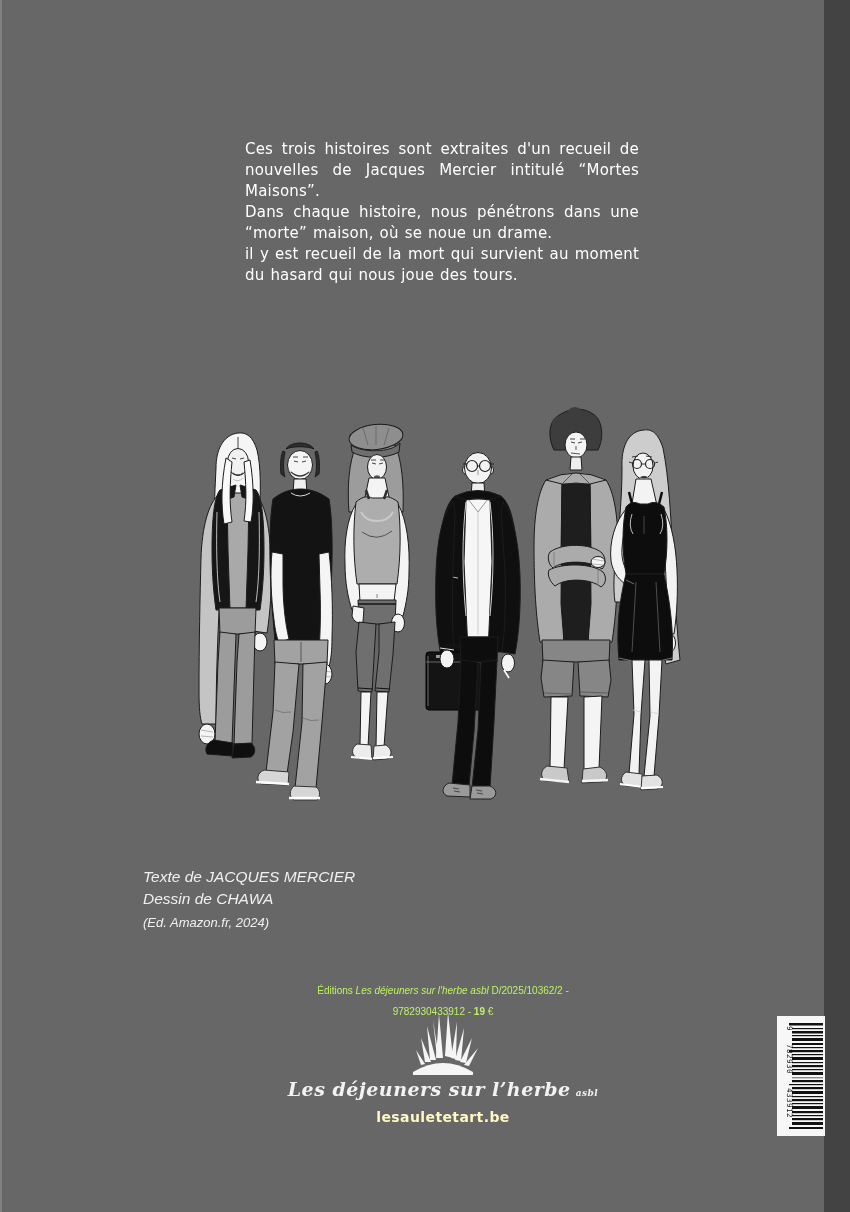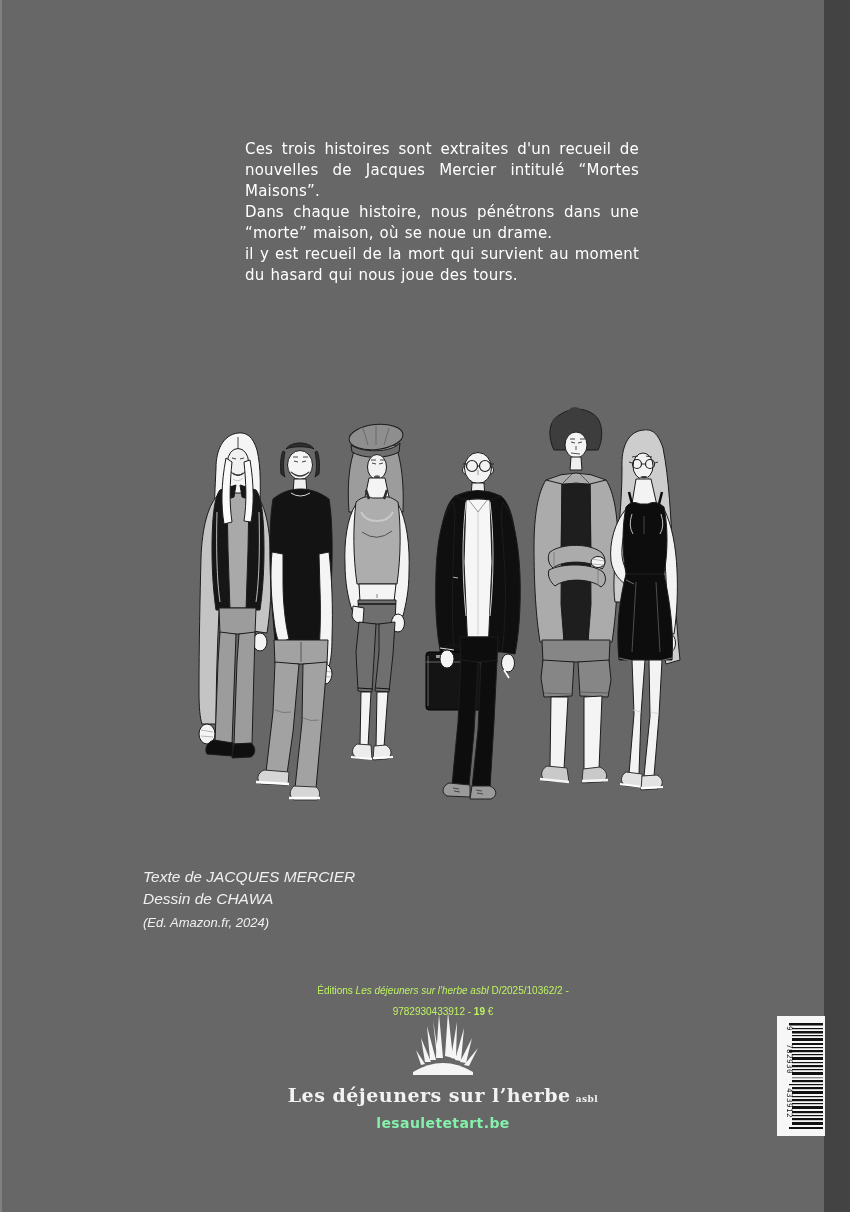--- a/index.html
+++ b/index.html
@@ -26,25 +26,25 @@
   
   .editions{position:absolute;left:113px;top:948px;width:660px;text-align:center;
             color:#bef264;font-family:"Liberation Sans", sans-serif;
             font-size:10px;line-height:21px;font-style:normal;margin-top:32px;}
   .editions .it{font-style:italic;}
   .editions .b{font-weight:bold;}
 
   
   .publisher{position:absolute;left:143px;top:1012px;width:600px;text-align:center;color:#f2f2f2;}
   .publisher svg{display:block;margin:0 auto;}
-  .pub-name{font-family:"DejaVu Serif", serif;font-weight:bold;
-            font-size:19px;margin-top:8px;letter-spacing:.5px;}
+  .pub-name{font-family:"DejaVu Serif", serif;font-style:italic;font-weight:bold;
+            font-size:19px;margin-top:2px;letter-spacing:.5px;}
   .pub-suffix{font-size:9px;font-weight:bold;margin-left:5px;}
   .website{font-family:"DejaVu Sans", sans-serif;font-weight:bold;font-size:14px;
-           color:#86efac;margin-top:9px;letter-spacing:.4px;}
+           color:#fef9c3;margin-top:9px;letter-spacing:.4px;}
 
   
   .barcode{position:absolute;left:777px;top:1016px;width:48px;height:120px;}
 </style>
 </head>
 <body>
 
 <div id="page">
   <div class="edge-left"></div>
   <div class="spine"></div>

